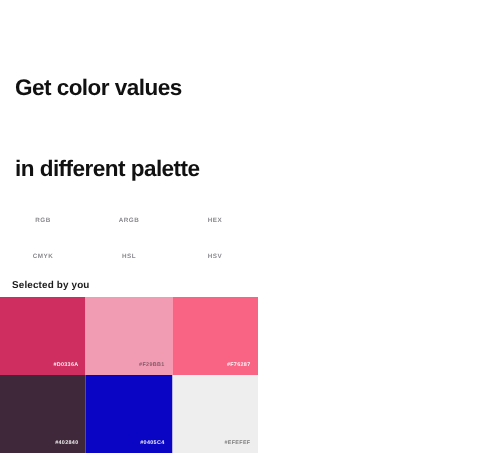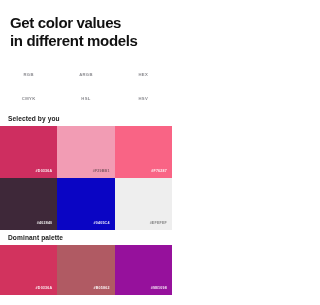--- a/index.html
+++ b/index.html
@@ -13,21 +13,21 @@
 
   
   .heading {
     padding:14px 10px 0 10px;
     font-size:15px;
     font-weight:bold;
     line-height:1.22;
     color:#111111;
     letter-spacing:-0.35px;
   }
-  .heading .ln { display:block; white-space:nowrap; }
+  .heading .ln { display:block; white-space:nowrap;margin-top:36px; }
 
   
   .models {
     margin-top:12px;
     display:grid;
     grid-template-columns:repeat(3,1fr);
     grid-auto-rows:24px;
     align-items:center;
     justify-items:center;
   }
@@ -71,21 +71,21 @@
   }
   .swatch.dark-text .swatch-hex { color:rgba(30,30,30,0.55); }
 </style>
 </head>
 <body>
 
 <div id="app">
 
   <div class="heading">
     <span class="ln">Get color values</span>
-    <span class="ln">in different models</span>
+    <span class="ln">in different palette</span>
   </div>
 
   <div class="models">
     <span class="model-label">RGB</span>
     <span class="model-label">ARGB</span>
     <span class="model-label">HEX</span>
     <span class="model-label">CMYK</span>
     <span class="model-label">HSL</span>
     <span class="model-label">HSV</span>
   </div>

